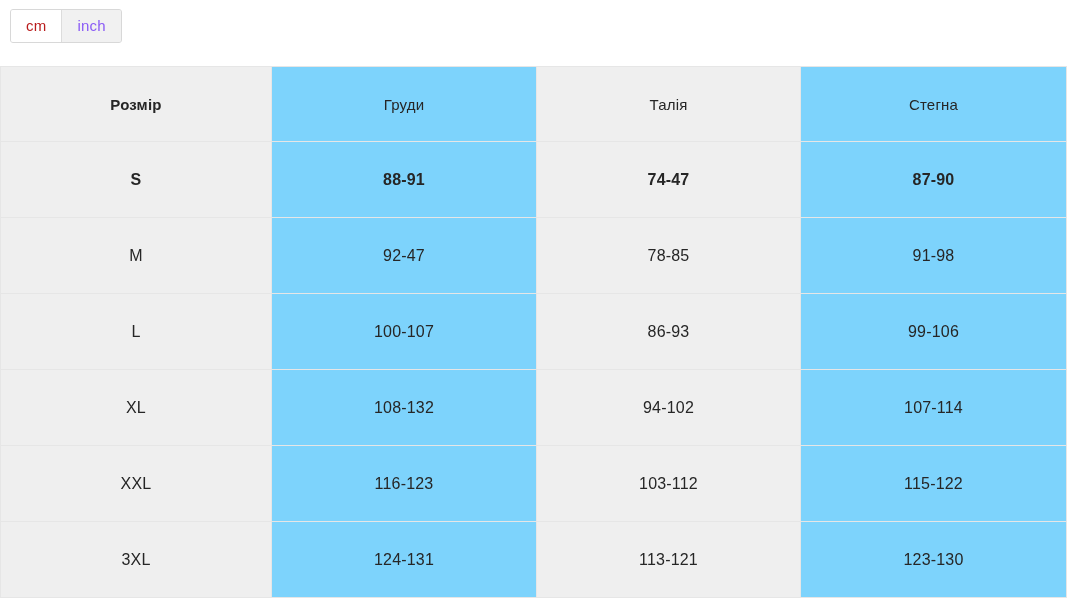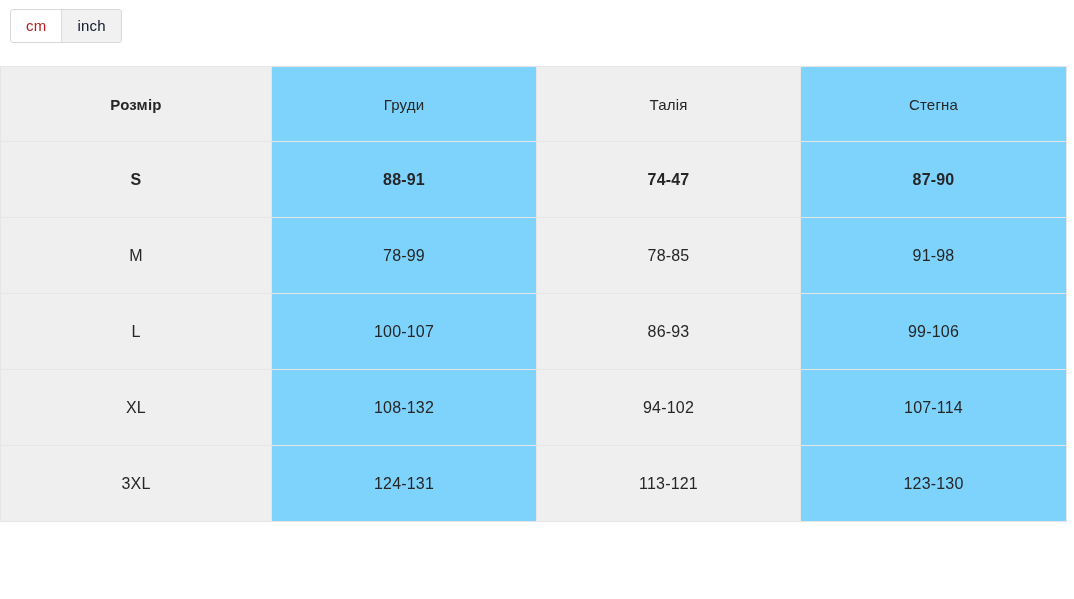--- a/index.html
+++ b/index.html
@@ -25,21 +25,21 @@
     border-radius: 3px;
     overflow: hidden;
     background: #f1f1f1;
   }
   .unit-btn {
     font-family: "Liberation Sans", sans-serif;
     font-size: 15px;
     line-height: 1;
     padding: 8px 15px 9px 15px;
     background: #f1f1f1;
-    color: #0f172a;
+    color: #8b5cf6;
     border: 0;
     cursor: pointer;
     min-width: 28px;
     text-align: center;
     letter-spacing: 0.2px;
   }
   .unit-btn + .unit-btn {
     border-left: 1px solid #dcdcdc;
   }
   .unit-btn.is-active {
@@ -125,37 +125,43 @@
     </thead>
     <tbody>
       <tr class="row-highlight">
         <td class="shaded">S</td>
         <td class="plain">88-91</td>
         <td class="shaded">74-47</td>
         <td class="plain">87-90</td>
       </tr>
       <tr>
         <td class="shaded">M</td>
-        <td class="plain">78-99</td>
+        <td class="plain">92-47</td>
         <td class="shaded">78-85</td>
         <td class="plain">91-98</td>
       </tr>
       <tr>
         <td class="shaded">L</td>
         <td class="plain">100-107</td>
         <td class="shaded">86-93</td>
         <td class="plain">99-106</td>
       </tr>
       <tr>
         <td class="shaded">XL</td>
         <td class="plain">108-132</td>
         <td class="shaded">94-102</td>
         <td class="plain">107-114</td>
       </tr>
       <tr>
+        <td class="shaded">XXL</td>
+        <td class="plain">116-123</td>
+        <td class="shaded">103-112</td>
+        <td class="plain">115-122</td>
+      </tr>
+      <tr>
         <td class="shaded">3XL</td>
         <td class="plain">124-131</td>
         <td class="shaded">113-121</td>
         <td class="plain">123-130</td>
       </tr>
     </tbody>
   </table>
 </div>
 
 </body></html>

